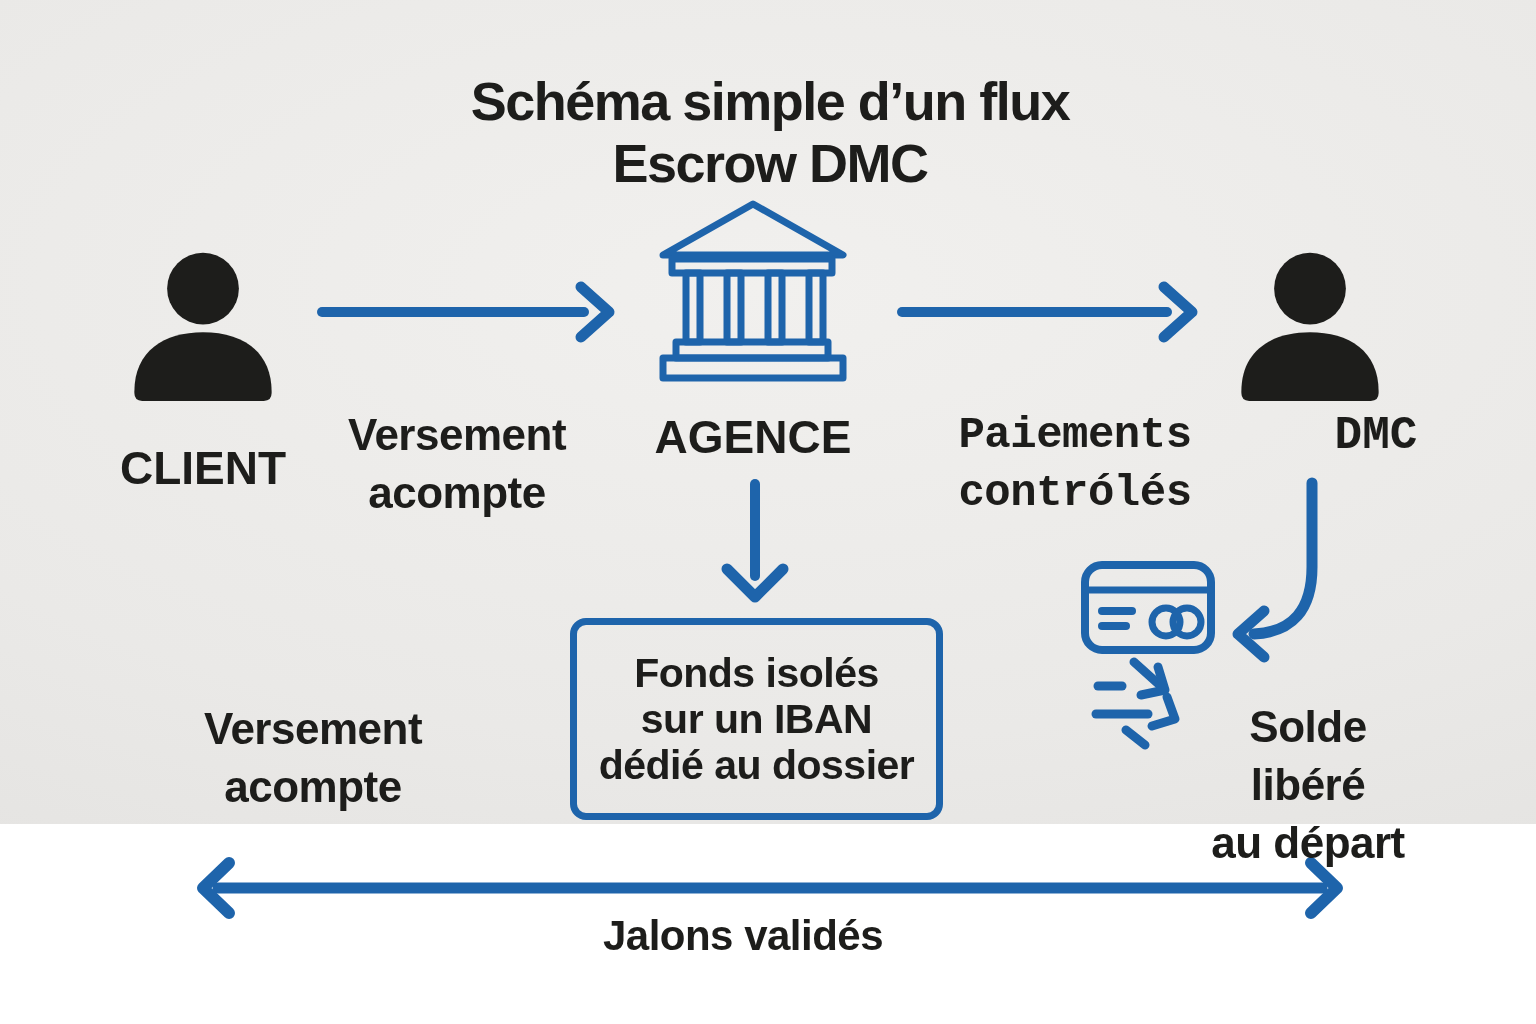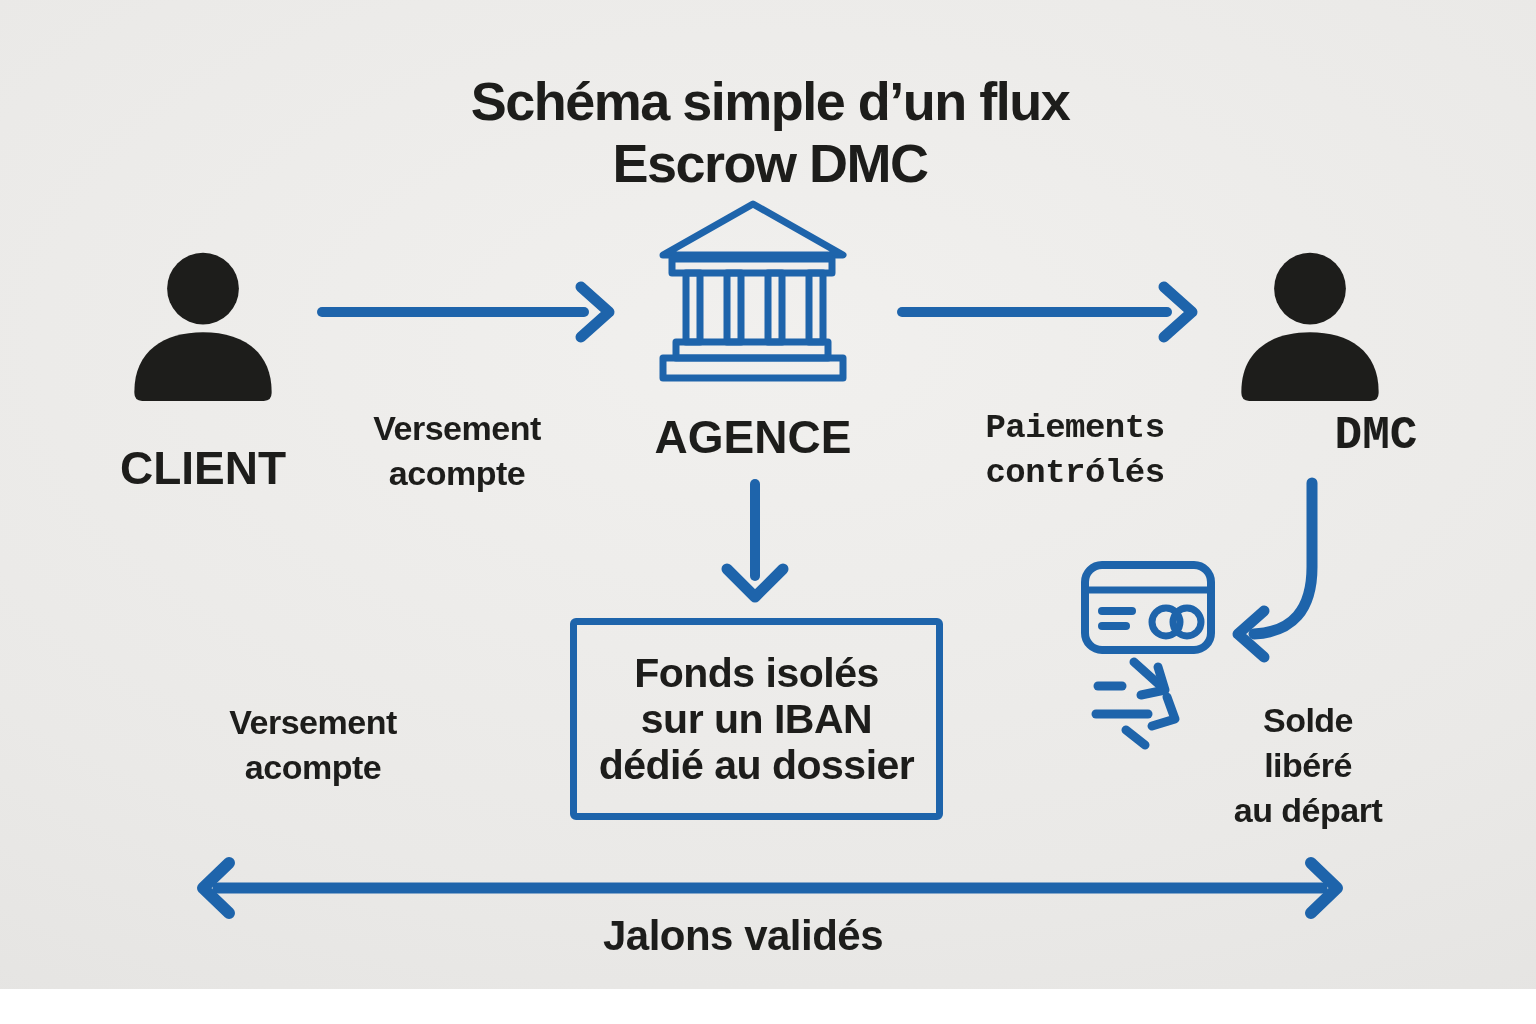--- a/index.html
+++ b/index.html
@@ -1,39 +1,39 @@
 <!DOCTYPE html>
 <html><head>
 <meta charset="utf-8">
 <style>
   html,body{margin:0;padding:0;}
   body{width:1536px;height:1024px;overflow:hidden;}
   .canvas{
-    position:relative;width:1536px;height:989px;
+    position:relative;width:1536px;height:824px;
     background:radial-gradient(120% 100% at 50% 35%, #f1f0ee 0%, #eae9e7 55%, #e1e0de 100%);
     font-family:"Liberation Sans","DejaVu Sans",sans-serif;
     color:#1d1d1b;
   }
   .txt{
     position:absolute;
     transform:translateX(-50%);
     text-align:center;
     font-weight:700;
     white-space:pre-line;
     color:#1d1d1b;
   }
   .title{font-size:54px;letter-spacing:-1.5px;}
   .actor-label{font-size:46px;letter-spacing:0px;}
-  .flow-label{font-size:34px;line-height:45px;letter-spacing:-0.5px;}
+  .flow-label{font-size:44px;line-height:58px;letter-spacing:-0.5px;}
   .box-label{font-size:41px;line-height:46px;letter-spacing:-0.5px;}
   .jalons-label{font-size:42px;letter-spacing:-0.5px;}
   .icon{position:absolute;}
   .escrow-box{
     position:absolute;left:570px;top:618px;width:373px;height:202px;
-    border:7px solid #1e64ab;border-radius:6px;box-sizing:border-box;
+    border:7px solid #1e64ab;border-radius:16px;box-sizing:border-box;
     display:flex;align-items:center;justify-content:center;
   }
   svg{display:block;}
 </style>
 </head>
 <body>
 
 <div class="canvas">
 
   <div class="txt title" style="left:770px;top:70px;">Schéma simple d’un flux Escrow DMC</div>

